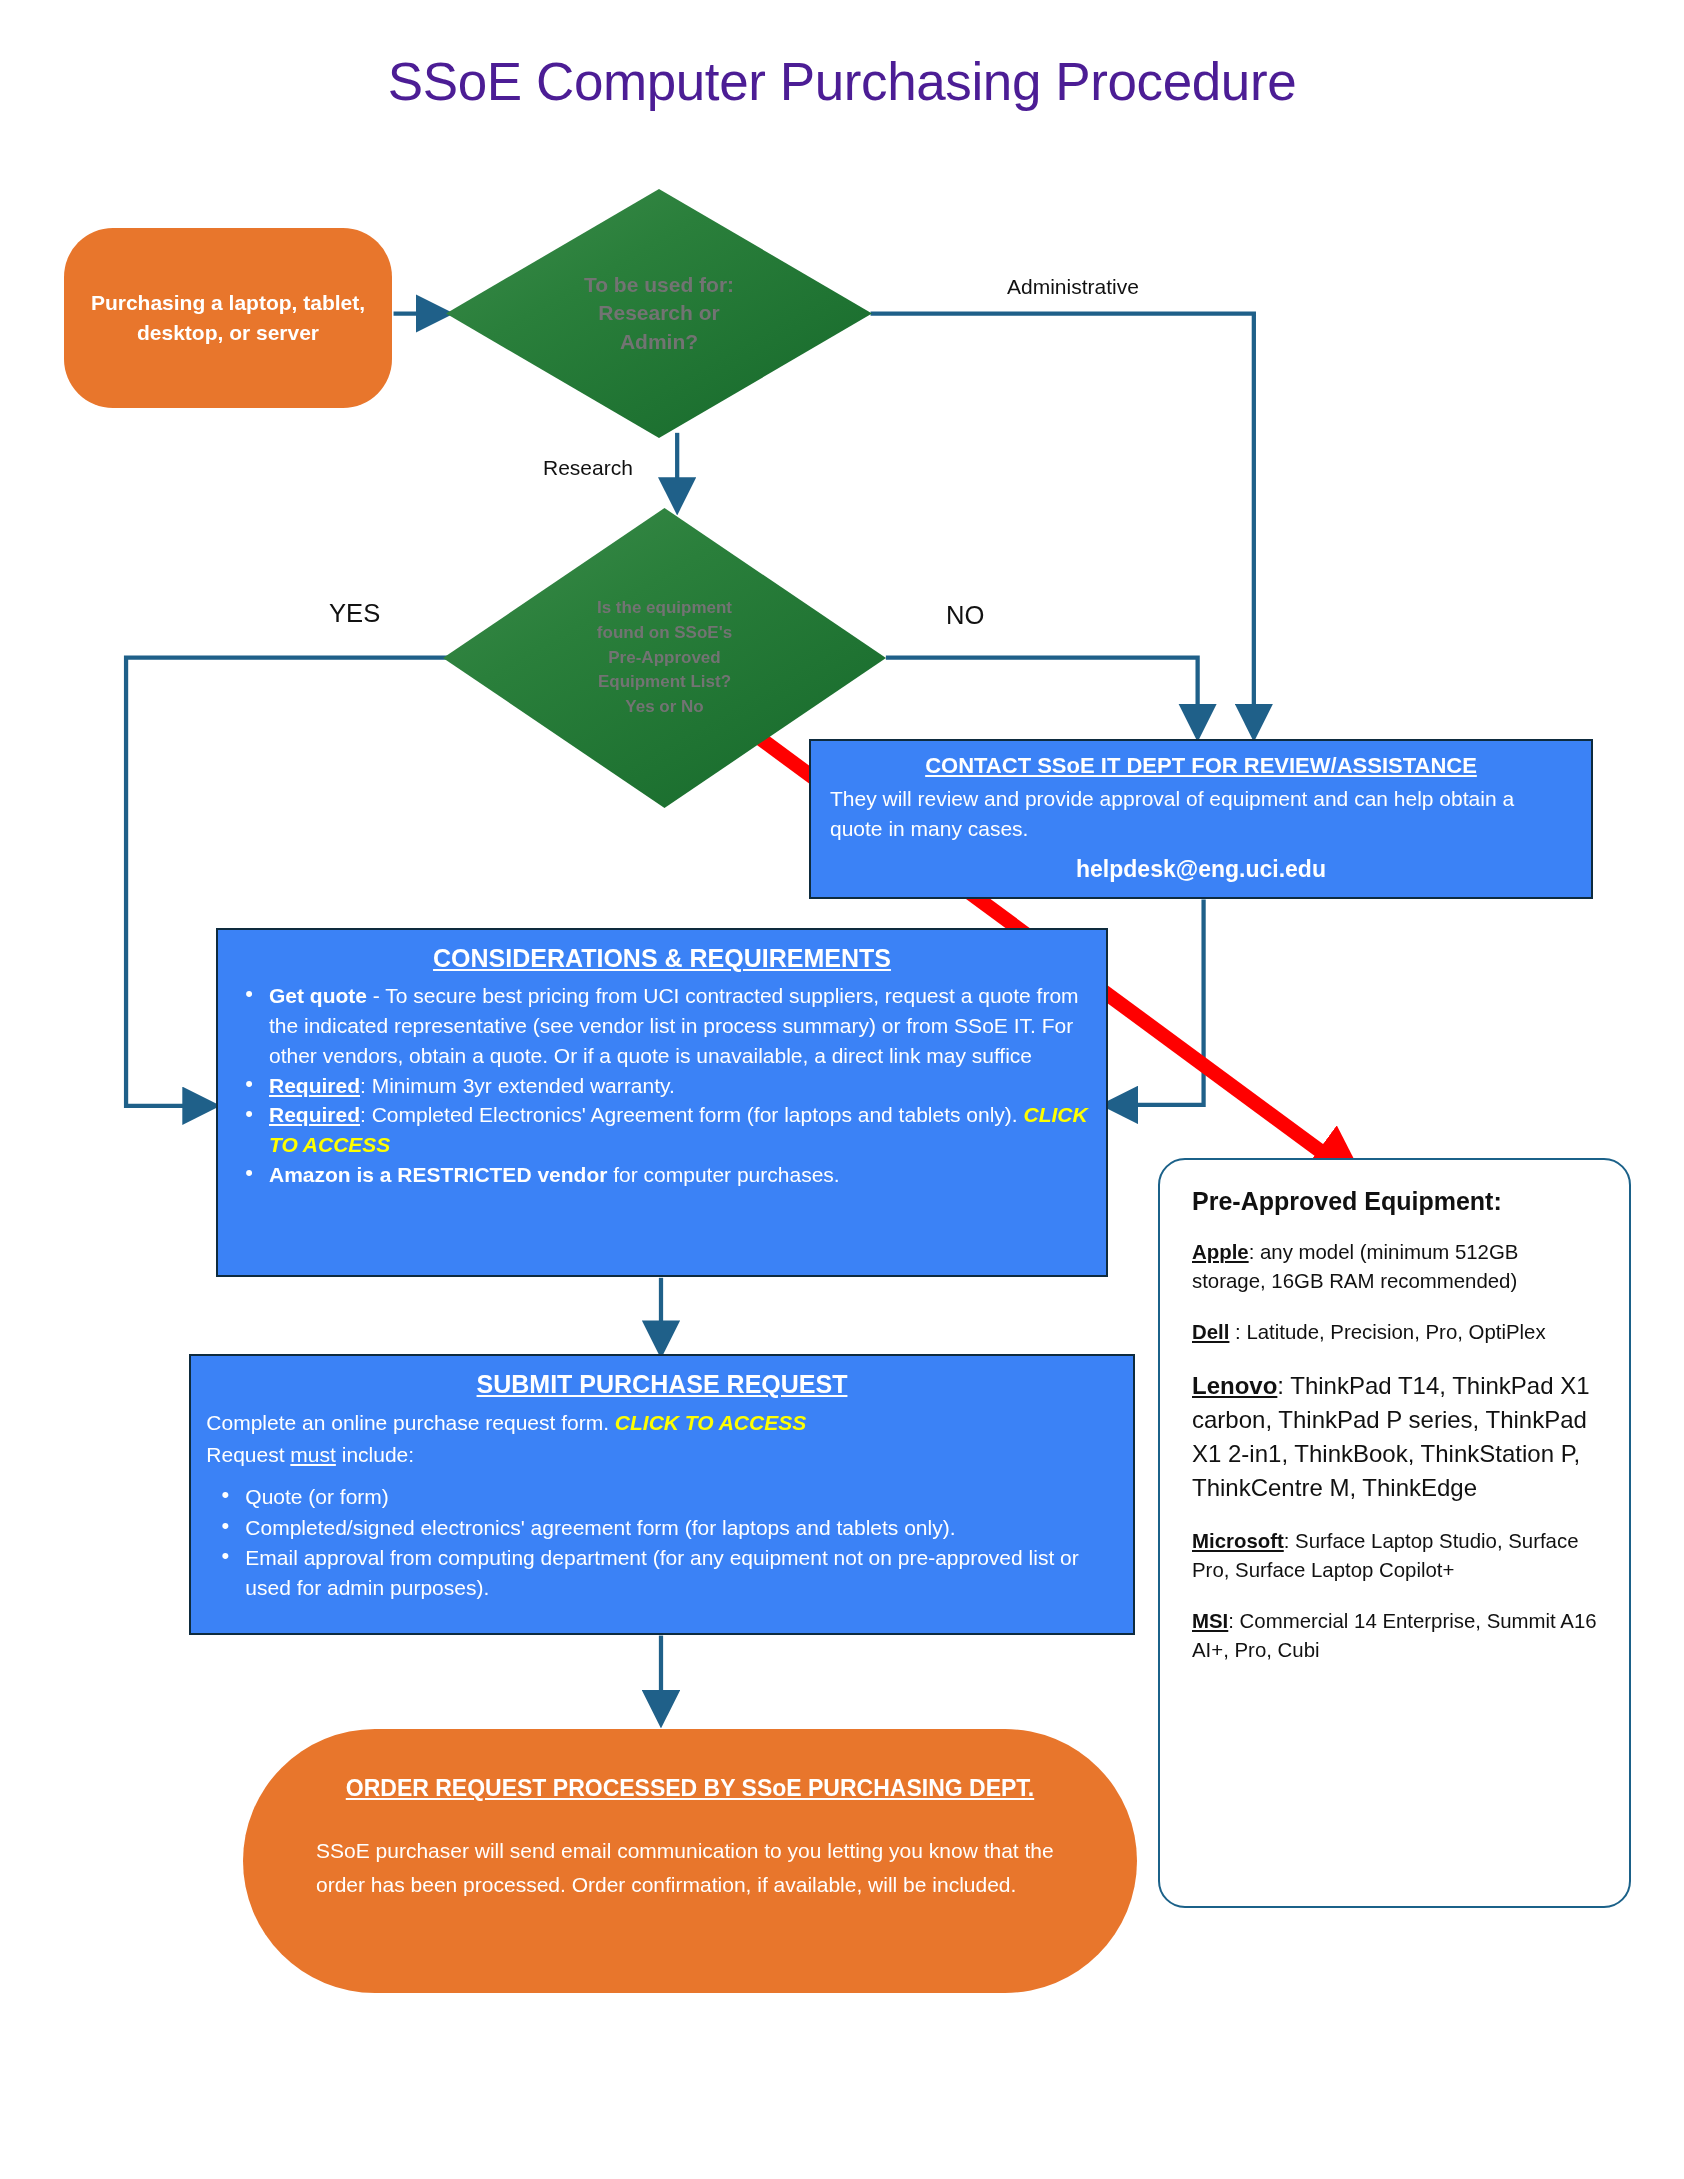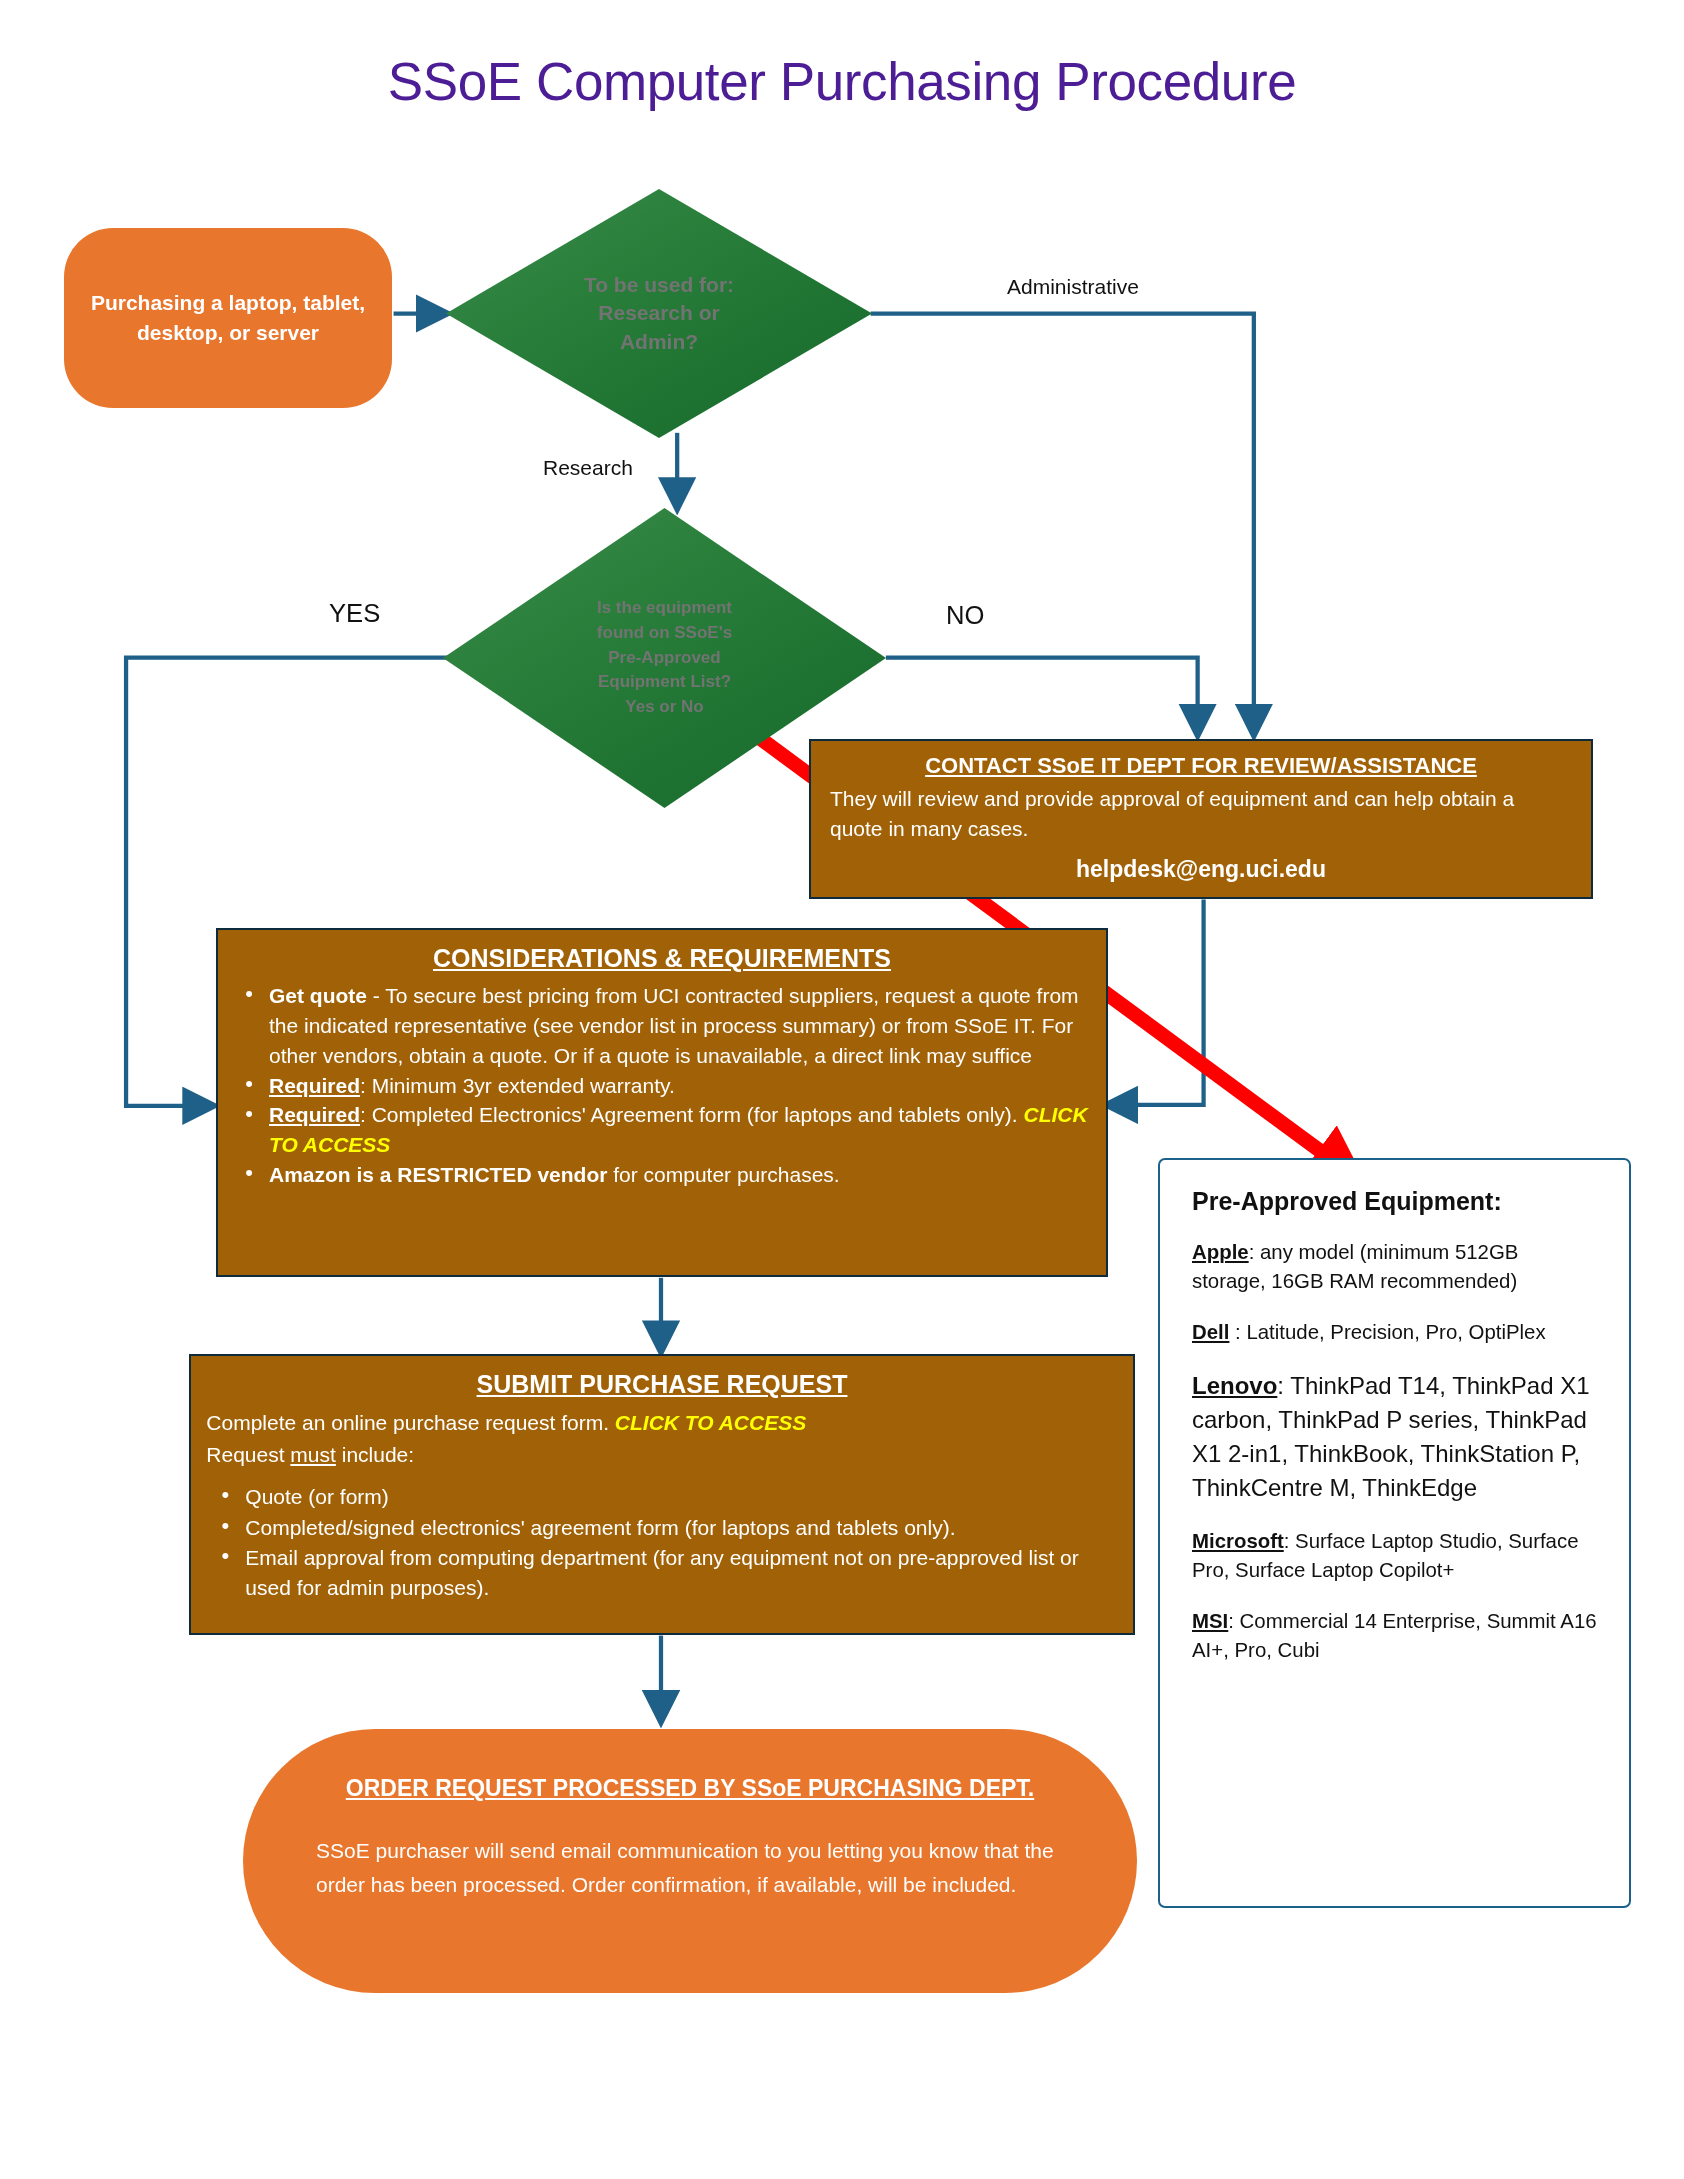--- a/index.html
+++ b/index.html
@@ -19,33 +19,33 @@
 
   
   .diamond-wrap{display:flex;align-items:center;justify-content:center;}
   .diamond-shape{position:absolute;left:0;top:0;width:100%;height:100%;
       background:linear-gradient(150deg,#3C8C4B 0%,#2A7F3B 35%,#15682A 100%);
       clip-path:polygon(50% 0,100% 50%,50% 100%,0 50%);}
   .diamond-text{position:relative;z-index:2;color:#737373;font-weight:bold;
       text-align:center;line-height:1.35;}
 
   
-  .pbox{background:#a16207;border:2.6px solid #0E2B3E;color:#fff;}
+  .pbox{background:#3b82f6;border:2.6px solid #0E2B3E;color:#fff;}
   .pbox .hd{text-align:center;font-weight:bold;text-decoration:underline;}
   .pbox p{margin:0;}
   .ul{text-decoration:underline;}
   .bold{font-weight:bold;}
   .cta{color:#FFFF00;font-style:italic;font-weight:bold;}
 
   ul.bul{margin:0;padding:0;list-style:none;}
   ul.bul>li{position:relative;padding-left:39px;}
   ul.bul>li:before{content:"\2022";position:absolute;left:15.3px;top:-1.7px;font-size:22px;line-height:1.35;}
 
   
-  #equip-card{border:2.6px solid #1B6189;border-radius:7px;background:#fff;color:#111;}
+  #equip-card{border:2.6px solid #1B6189;border-radius:27px;background:#fff;color:#111;}
   #equip-card .eqh{font-weight:bold;}
   #equip-card .eq{margin:0 0 22px 0;}
 
   
   .elabel{font-size:21px;color:#111;white-space:nowrap;}
 
   
   #wires{position:absolute;left:0;top:0;width:1684px;height:2180px;}
 </style>
 </head>

